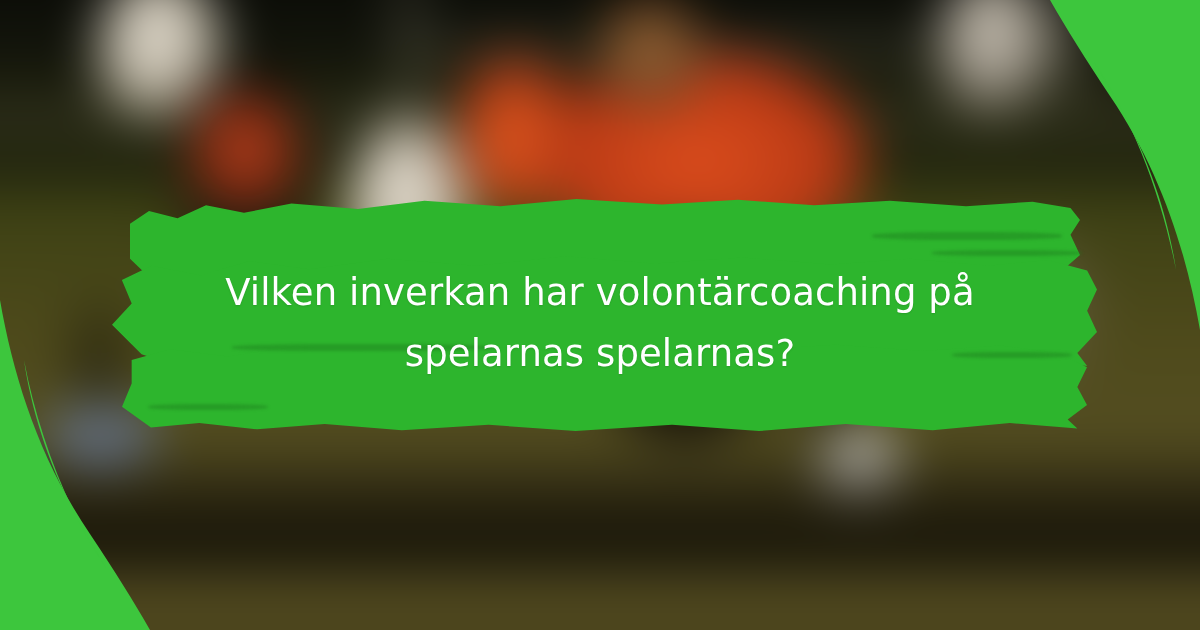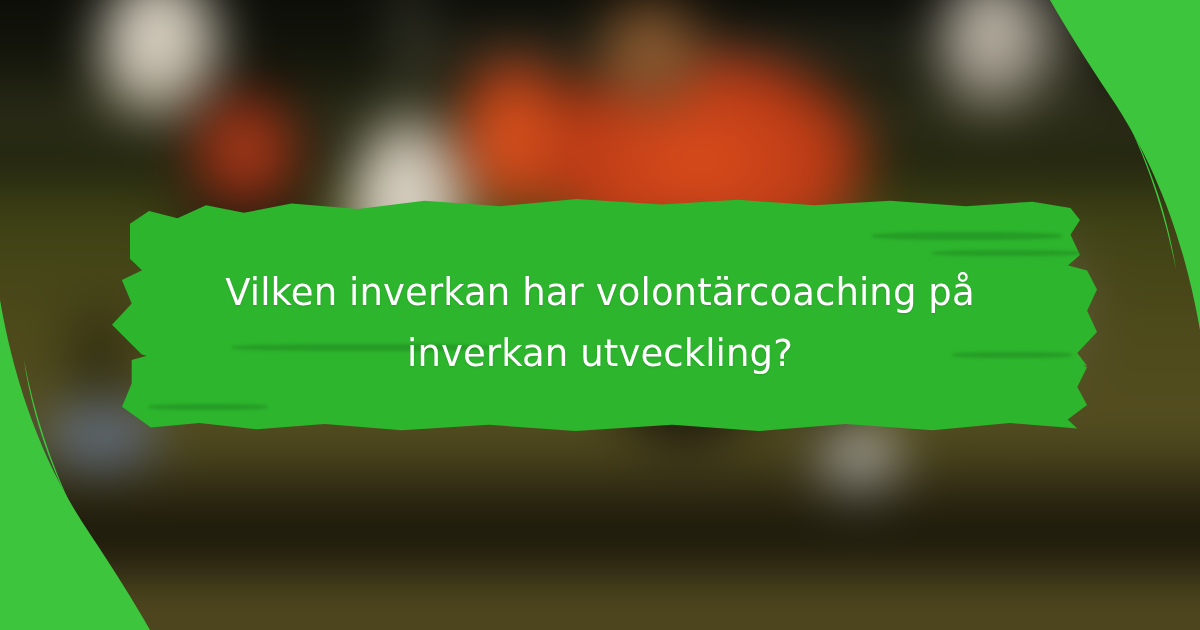--- a/index.html
+++ b/index.html
@@ -143,21 +143,21 @@
     <div class="brush-band b3"></div>
     <div class="streak" style="left:760px;top:40px;width:190px;height:8px;"></div>
     <div class="streak" style="left:820px;top:58px;width:150px;height:6px;"></div>
     <div class="streak" style="left:120px;top:152px;width:260px;height:7px;"></div>
     <div class="streak" style="left:840px;top:160px;width:120px;height:6px;"></div>
     <div class="streak" style="left:36px;top:212px;width:120px;height:6px;"></div>
   </div>
 
   <div class="headline">
     <div>Vilken inverkan har volontärcoaching på</div>
-    <div>inverkan utveckling?</div>
+    <div>spelarnas spelarnas?</div>
   </div>
 
   <svg class="swoosh tr" viewBox="0 0 210 330" preserveAspectRatio="none">
     <path d="M 60 0 L 210 0 L 210 330 C 196 250 170 170 120 96 C 96 60 76 28 60 0 Z" fill="#3dc63d"></path>
     <path d="M 104 62 C 142 118 172 196 186 270 C 178 214 156 150 124 96 C 117 84 110 72 104 62 Z" fill="#3dc63d"></path>
   </svg>
 
   <svg class="swoosh bl" viewBox="0 0 210 330" preserveAspectRatio="none">
     <path d="M 150 330 L 0 330 L 0 0 C 14 80 40 160 90 234 C 114 270 134 302 150 330 Z" fill="#3dc63d"></path>
     <path d="M 106 268 C 68 212 38 134 24 60 C 32 116 54 180 86 234 C 93 246 100 258 106 268 Z" fill="#3dc63d"></path>

